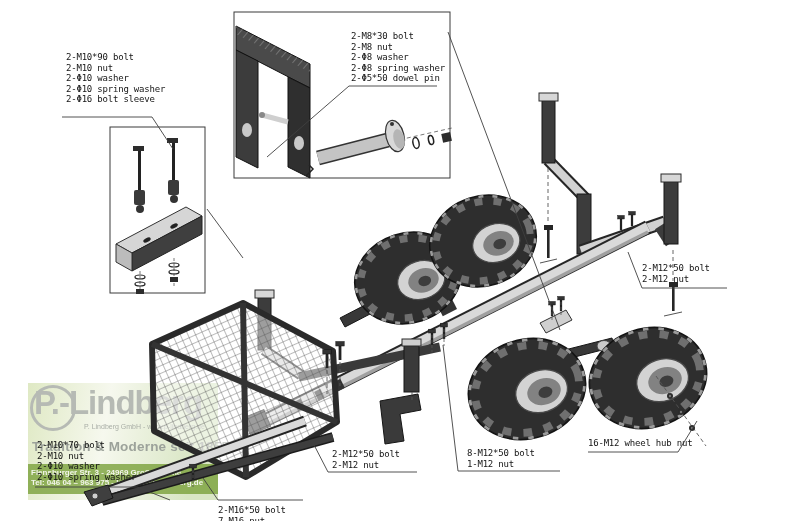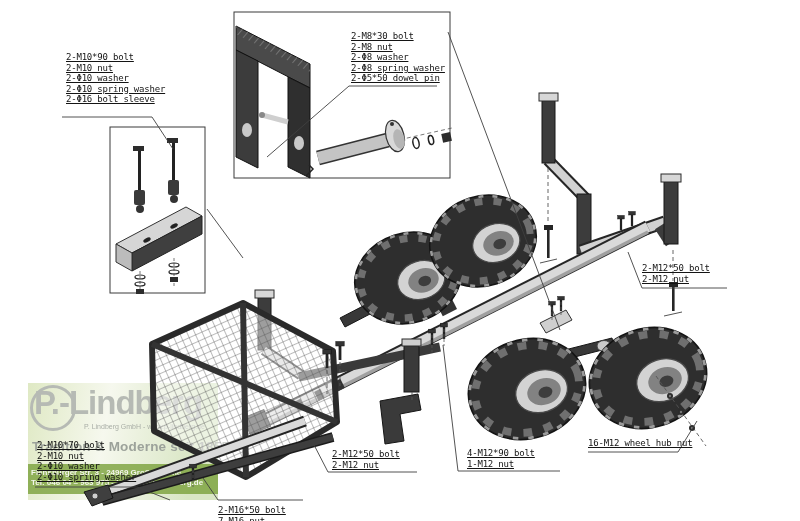--- a/index.html
+++ b/index.html
@@ -1,20 +1,20 @@
 <!DOCTYPE html>
 <html><head>
 <meta charset="utf-8">
 <style>
   html,body{margin:0;padding:0;background:#fff;}
   .screen{position:relative;width:800px;height:521px;background:#ffffff;overflow:hidden;
           font-family:"DejaVu Sans Mono",monospace;}
   
   .callout{position:absolute;z-index:30;color:#141414;white-space:nowrap;
-           font:9px/10.6px "DejaVu Sans Mono",monospace;letter-spacing:-0.2px;text-decoration:underline;}
+           font:9px/10.6px "DejaVu Sans Mono",monospace;letter-spacing:-0.2px;}
   
   .watermark{position:absolute;left:28px;top:383px;width:190px;height:117px;z-index:10;
              background:linear-gradient(100deg,#dfe9c4 0%,#f6f8ee 40%,#d9e6c4 85%);}
   .wm-circle{position:absolute;left:2px;top:2px;width:46px;height:46px;
              border:3px solid #b6bab4;border-radius:50%;box-sizing:border-box;}
   .wm-logo{position:absolute;left:6px;top:3px;font:bold 33px/1.05 "Liberation Sans",sans-serif;
            color:#b6bab4;letter-spacing:-1px;}
   .wm-sub{position:absolute;left:56px;top:40px;font:7px/8px "Liberation Sans",sans-serif;color:#a9aea6;white-space:nowrap;}
   .wm-tagline{position:absolute;left:4px;top:56px;font:bold 13.5px/15px "Liberation Sans",sans-serif;
               color:#9ca29a;letter-spacing:0.2px;white-space:nowrap;}
@@ -258,21 +258,21 @@
     <div>2-M16*50 bolt</div>
     <div>7-M16 nut</div>
   </div>
 
   <div class="callout" style="left:332px;top:449px">
     <div>2-M12*50 bolt</div>
     <div>2-M12 nut</div>
   </div>
 
   <div class="callout" style="left:467px;top:448px">
-    <div>4-M12*90 bolt</div>
+    <div>8-M12*50 bolt</div>
     <div>1-M12 nut</div>
   </div>
 
   <div class="callout" style="left:588px;top:438px">
     <div>16-M12 wheel hub nut</div>
   </div>
 
 </div>
 
 </body></html>

